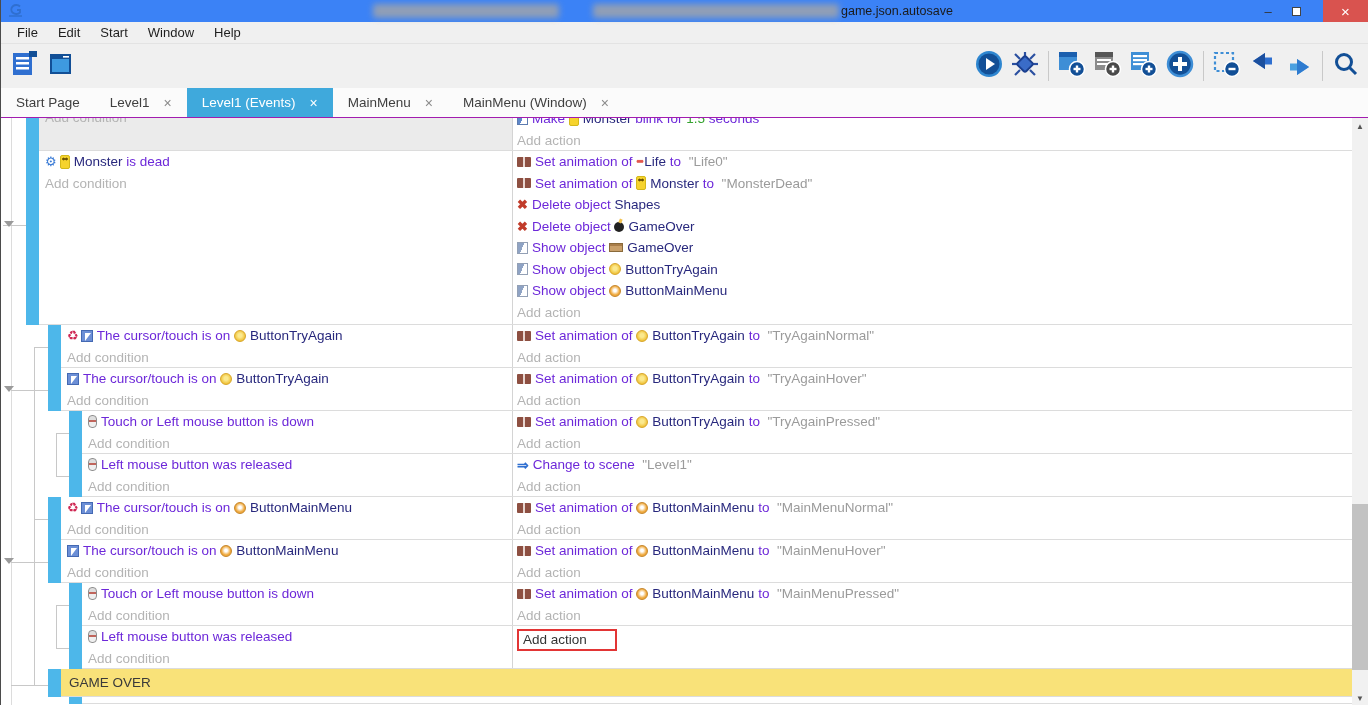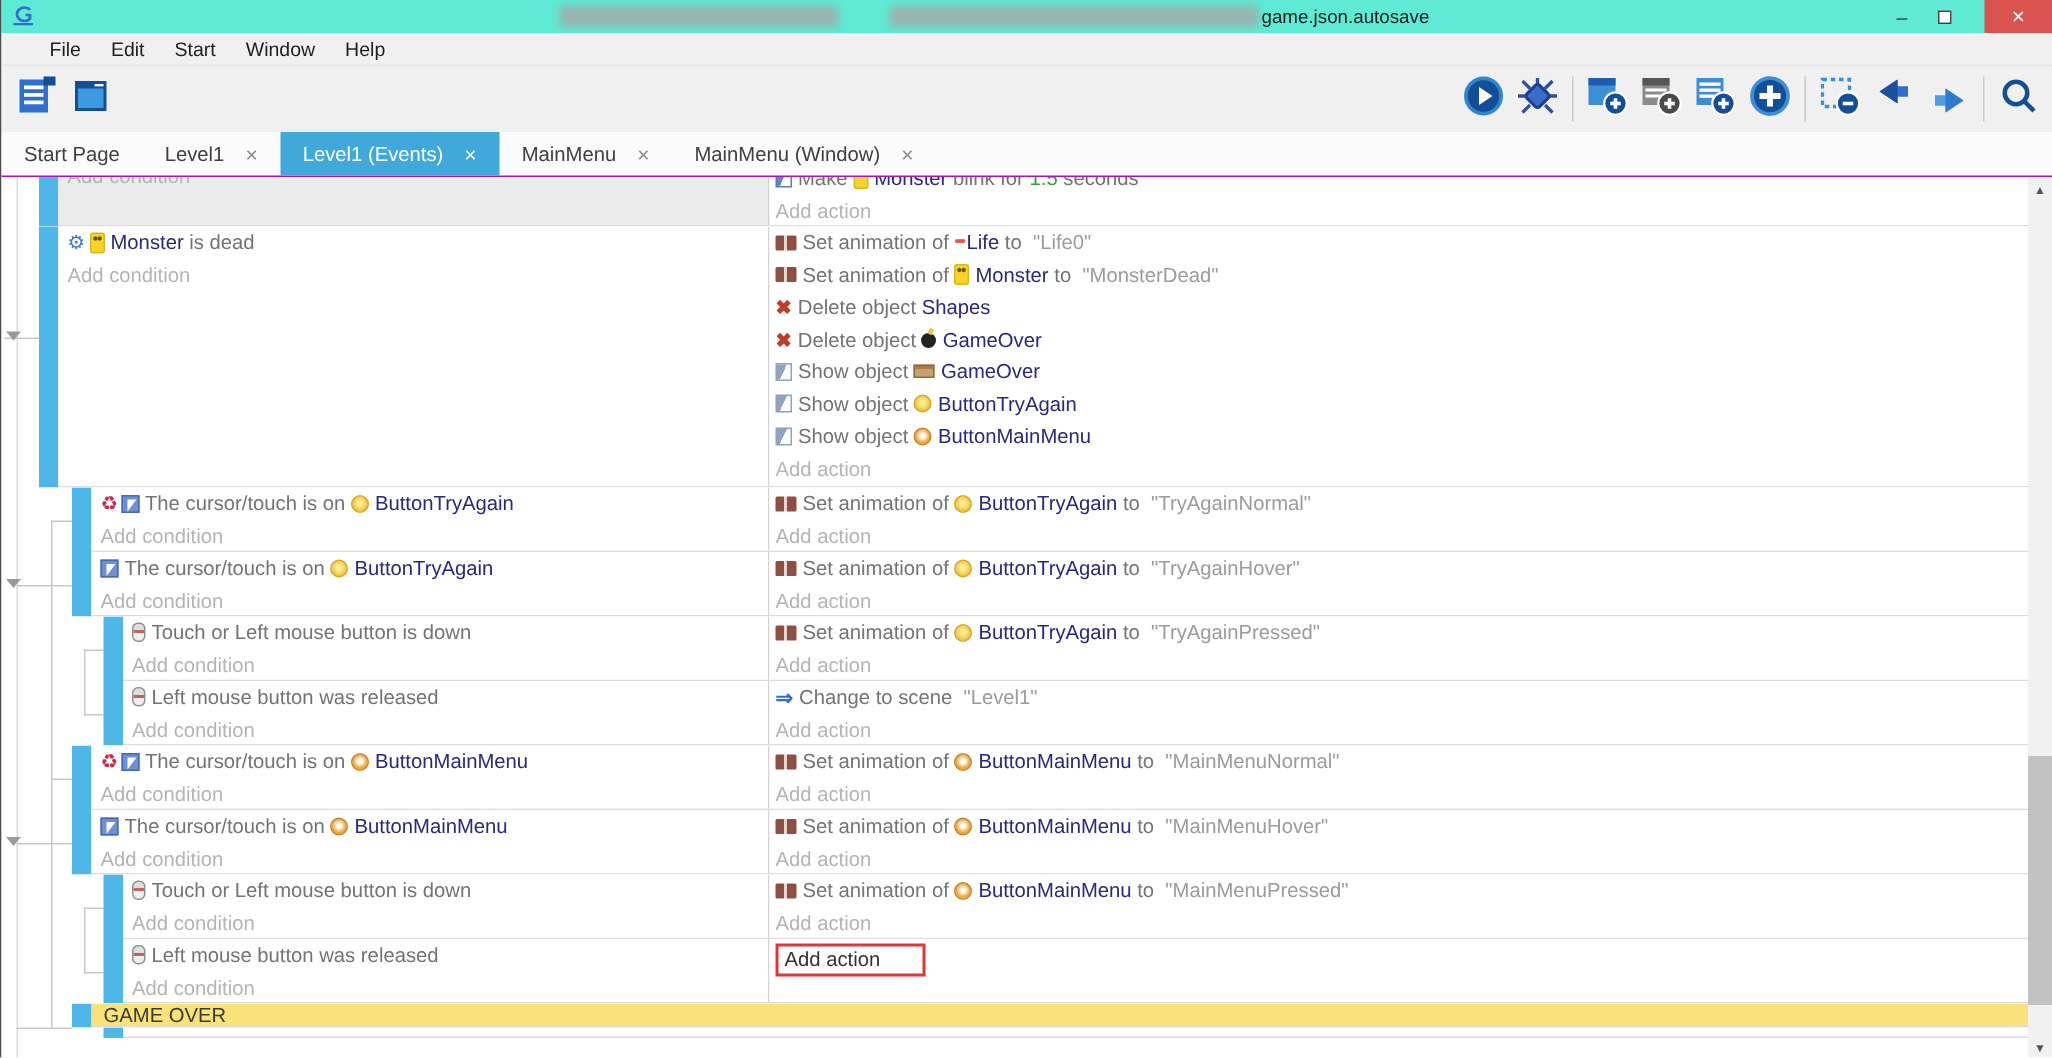--- a/index.html
+++ b/index.html
@@ -1,35 +1,35 @@
 <!DOCTYPE html>
 <html><head>
 <meta charset="utf-8">
 <style>
   *{margin:0;padding:0;box-sizing:border-box}
   html,body{width:1368px;height:705px;overflow:hidden}
   body{font-family:"Liberation Sans",sans-serif;background:#fff;position:relative}
   .app{width:1368px;height:705px;position:relative;border-left:1px solid #4b4b4b;background:#fff}
 
   
-  .titlebar{height:22px;background:#5eead4;position:relative}
+  .titlebar{height:22px;background:#3b82f6;position:relative}
   .logo{position:absolute;left:7px;top:3px}
   .blur{position:absolute;top:4px;height:14px;background:#a6a6a6;filter:blur(3px);opacity:.8;border-radius:2px}
   .blur1{left:372px;width:186px}
   .blur2{left:592px;width:246px}
   .title-text{position:absolute;left:840px;top:4px;font-size:12.5px;color:#1b1b1b}
   .win-controls{position:absolute;right:0;top:0;height:22px;display:flex;align-items:center}
   .win-btn{width:26px;height:22px;display:flex;align-items:center;justify-content:center;color:#333;font-size:13px}
   .win-btn.minimize{margin-right:2px}
   .restore-glyph{width:9px;height:9px;border:1px solid #444;position:relative;background:#fff}
   .restore-glyph::before{content:"";position:absolute;left:2px;top:-4px;width:9px;height:9px;border:1px solid #444;z-index:-1}
   .win-btn.close{width:45px;background:#d9534f;color:#fff;font-size:15px;margin-left:14px}
 
   
-  .menubar{height:22px;background:#f0f0f0;display:flex;align-items:center;padding-left:22px;font-size:13px;color:#1e1e1e;border-bottom:1px solid #e3e3e3}
+  .menubar{height:22px;background:#f0f0f0;display:flex;align-items:center;padding-left:6px;font-size:13px;color:#1e1e1e;border-bottom:1px solid #e3e3e3}
   .menu-item{padding:0 10px;height:22px;display:flex;align-items:center}
 
   
   .toolbar{height:44px;background:#f0f0f0;display:flex;align-items:center}
   .tb-left{display:flex;align-items:center;margin-left:6px}
   .tb-right{display:flex;align-items:center;margin-left:auto;margin-right:4px}
   .tb-btn{width:36px;height:36px;display:flex;align-items:center;justify-content:center}
   .tb-sep{width:1px;height:30px;background:#c9c9c9;margin:0 5px}
 
   
@@ -52,21 +52,21 @@
   .cell{overflow:hidden}
   .cond{flex:none;border-right:1px solid #d4d4d4;background:#fff}
   .act{flex:1;background:#fff}
   .selected .cond{background:#ebebeb}
   .cut .clines{margin-top:-11px}
   .cut .alines{margin-top:-10px}
   .line{height:21.5px;display:flex;align-items:center;white-space:nowrap;padding-left:6px;font-size:13.5px;color:#2b2b2b}
   .act .line{padding-left:4px}
   .line span{white-space:pre}
   .line.hl-line{height:27px}
-  .t{color:#737373}
+  .t{color:#6d28d9}
   .obj{font-weight:normal;color:#28287d}
   .param{color:#9b9b9b}
   .num{color:#35a22f}
   .ph{color:#b4b4b4}
   .ph.hl{display:inline-block;border:2px solid #e23535;padding:1px 28px 2px 4px;color:#333;background:#fff}
 
   
   .comment-body{flex:1;background:#f9e279;border-bottom:1px solid #dcdcdc;display:flex;align-items:center;padding-left:8px;font-size:13.5px;color:#3a3a3a}
 
   
@@ -609,21 +609,21 @@
             </div>
             <div class="cell act">
               <div class="alines">
                 <div class="line hl-line">
                   <span class="ph hl">Add action</span>
                 </div>
               </div>
             </div>
           </div>
         </div>
-        <div class="event-row" style="height: 16px;">
+        <div class="event-row" style="height: 28px;">
           <div class="gut" style="width: 47px;"></div>
           <div class="ebar"></div>
           <div class="comment-body">
             <span>GAME OVER</span>
           </div>
         </div>
         <div class="event-row" style="height: 7px;">
           <div class="gut" style="width: 68px;"></div>
           <div class="ebar"></div>
           <div class="ebody"></div>

